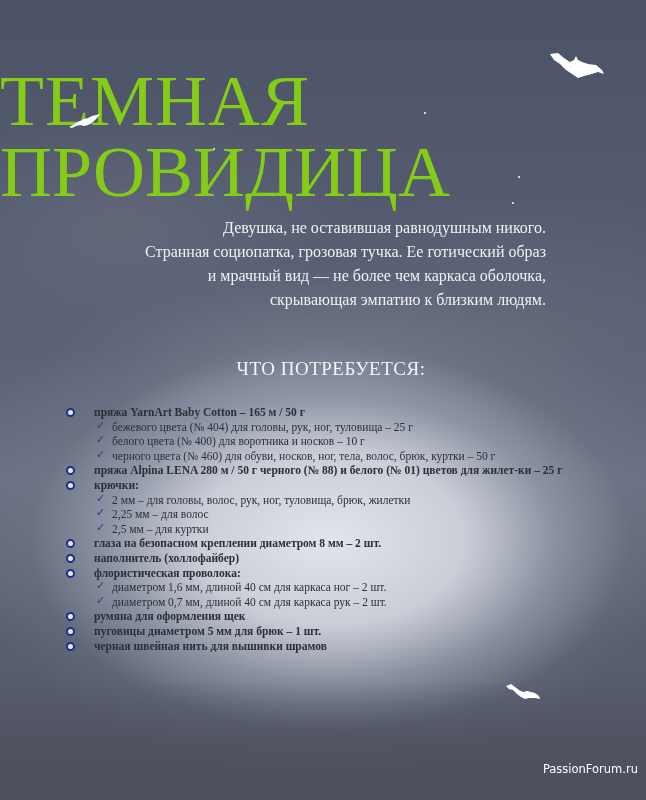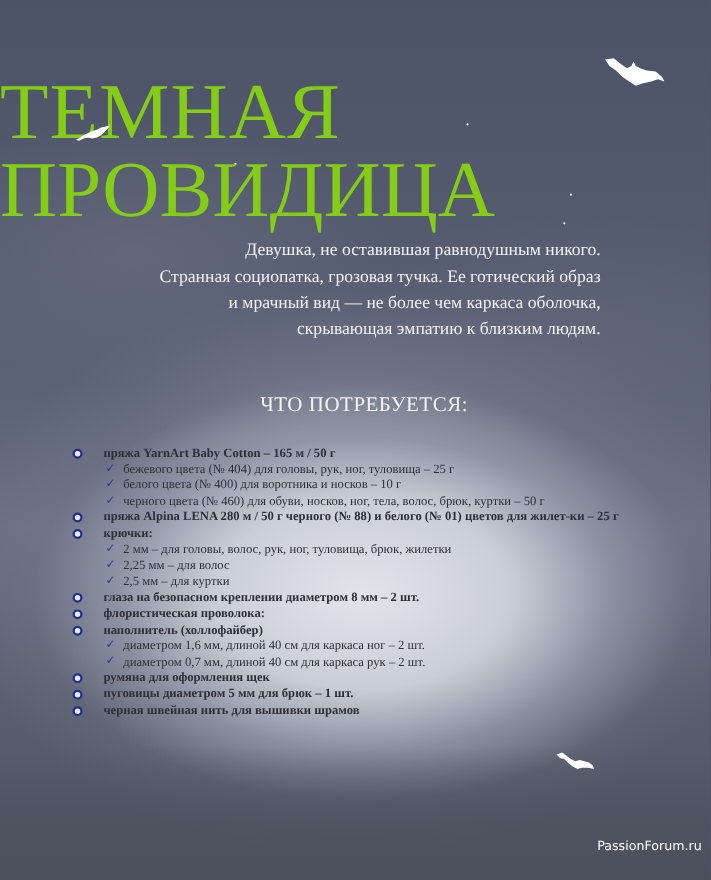--- a/index.html
+++ b/index.html
@@ -218,27 +218,27 @@
     <span>2,5 мм – для куртки</span>
   </div>
 
   <div class="item">
     <span class="bullet"></span>
     <span>глаза на безопасном креплении диаметром 8 мм – 2 шт.</span>
   </div>
 
   <div class="item">
     <span class="bullet"></span>
+    <span>наполнитель (холлофайбер)</span>
+  </div>
+
+  <div class="item">
+    <span class="bullet"></span>
     <span>флористическая проволока:</span>
   </div>
-
-  <div class="item">
-    <span class="bullet"></span>
-    <span>наполнитель (холлофайбер)</span>
-  </div>
   <div class="sub">
     <span class="check">✓</span>
     <span>диаметром 1,6 мм, длиной 40 см для каркаса ног – 2 шт.</span>
   </div>
   <div class="sub">
     <span class="check">✓</span>
     <span>диаметром 0,7 мм, длиной 40 см для каркаса рук – 2 шт.</span>
   </div>
 
   <div class="item">

